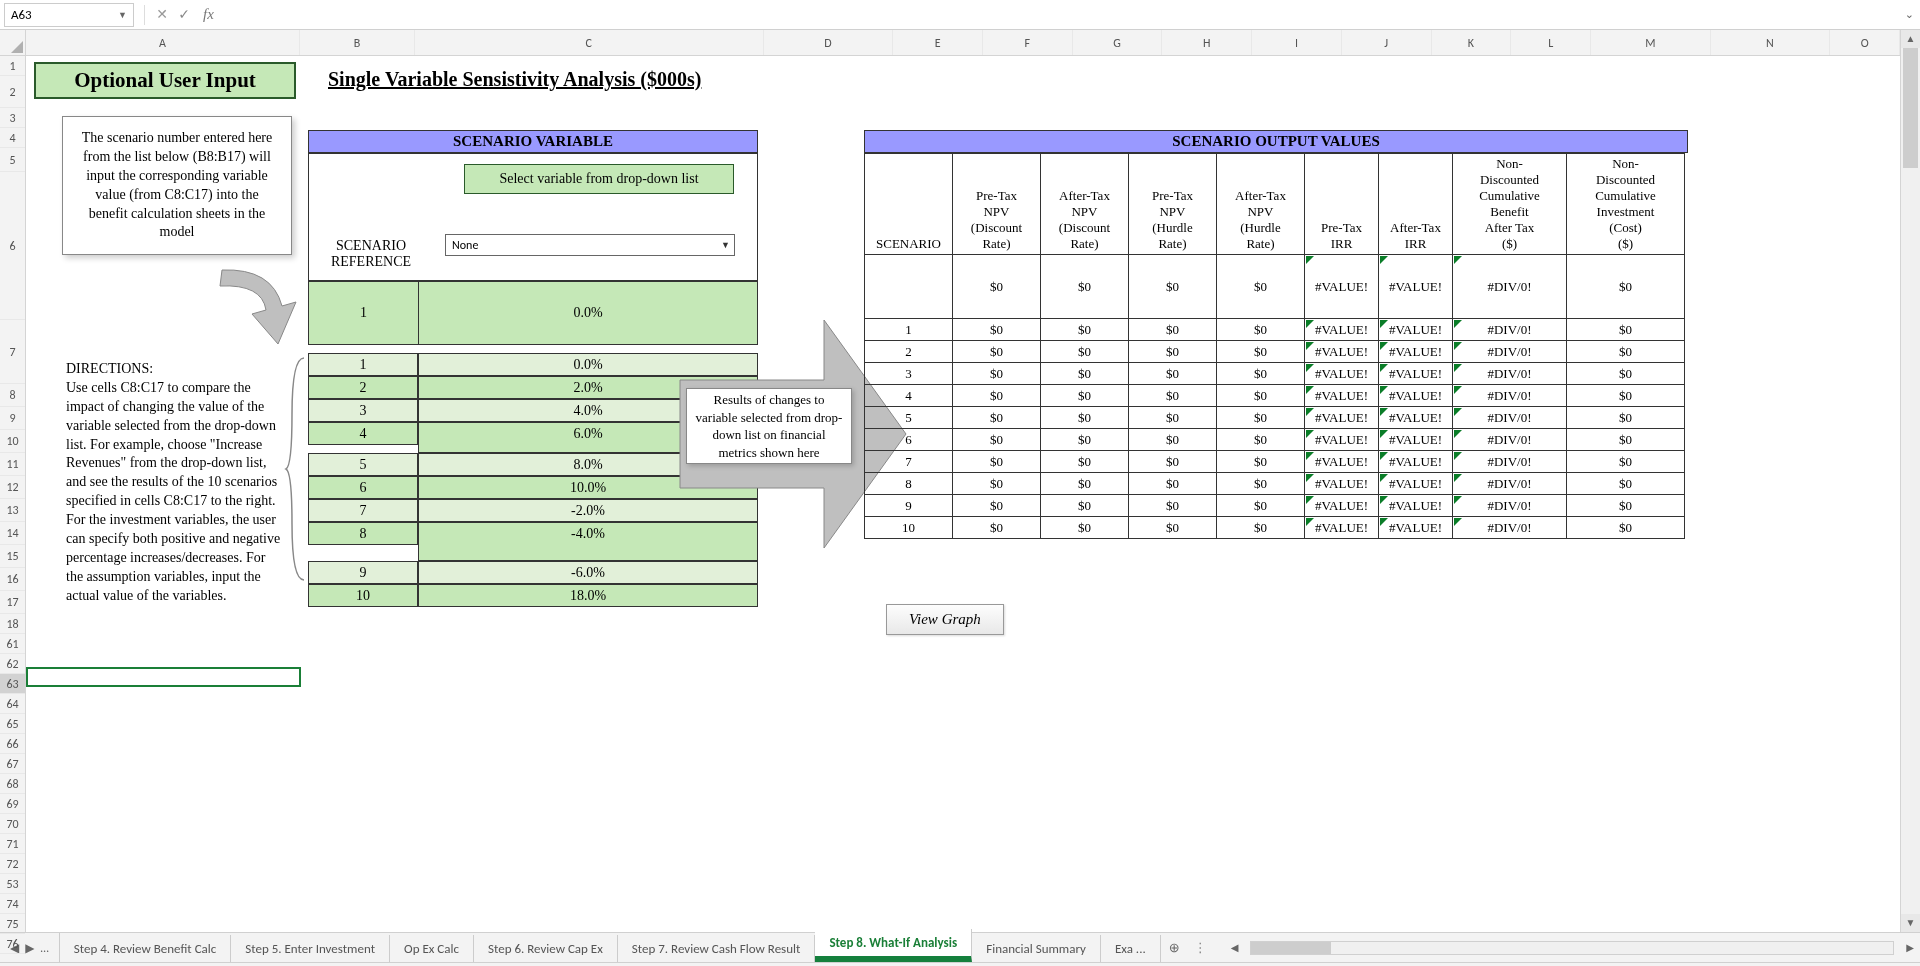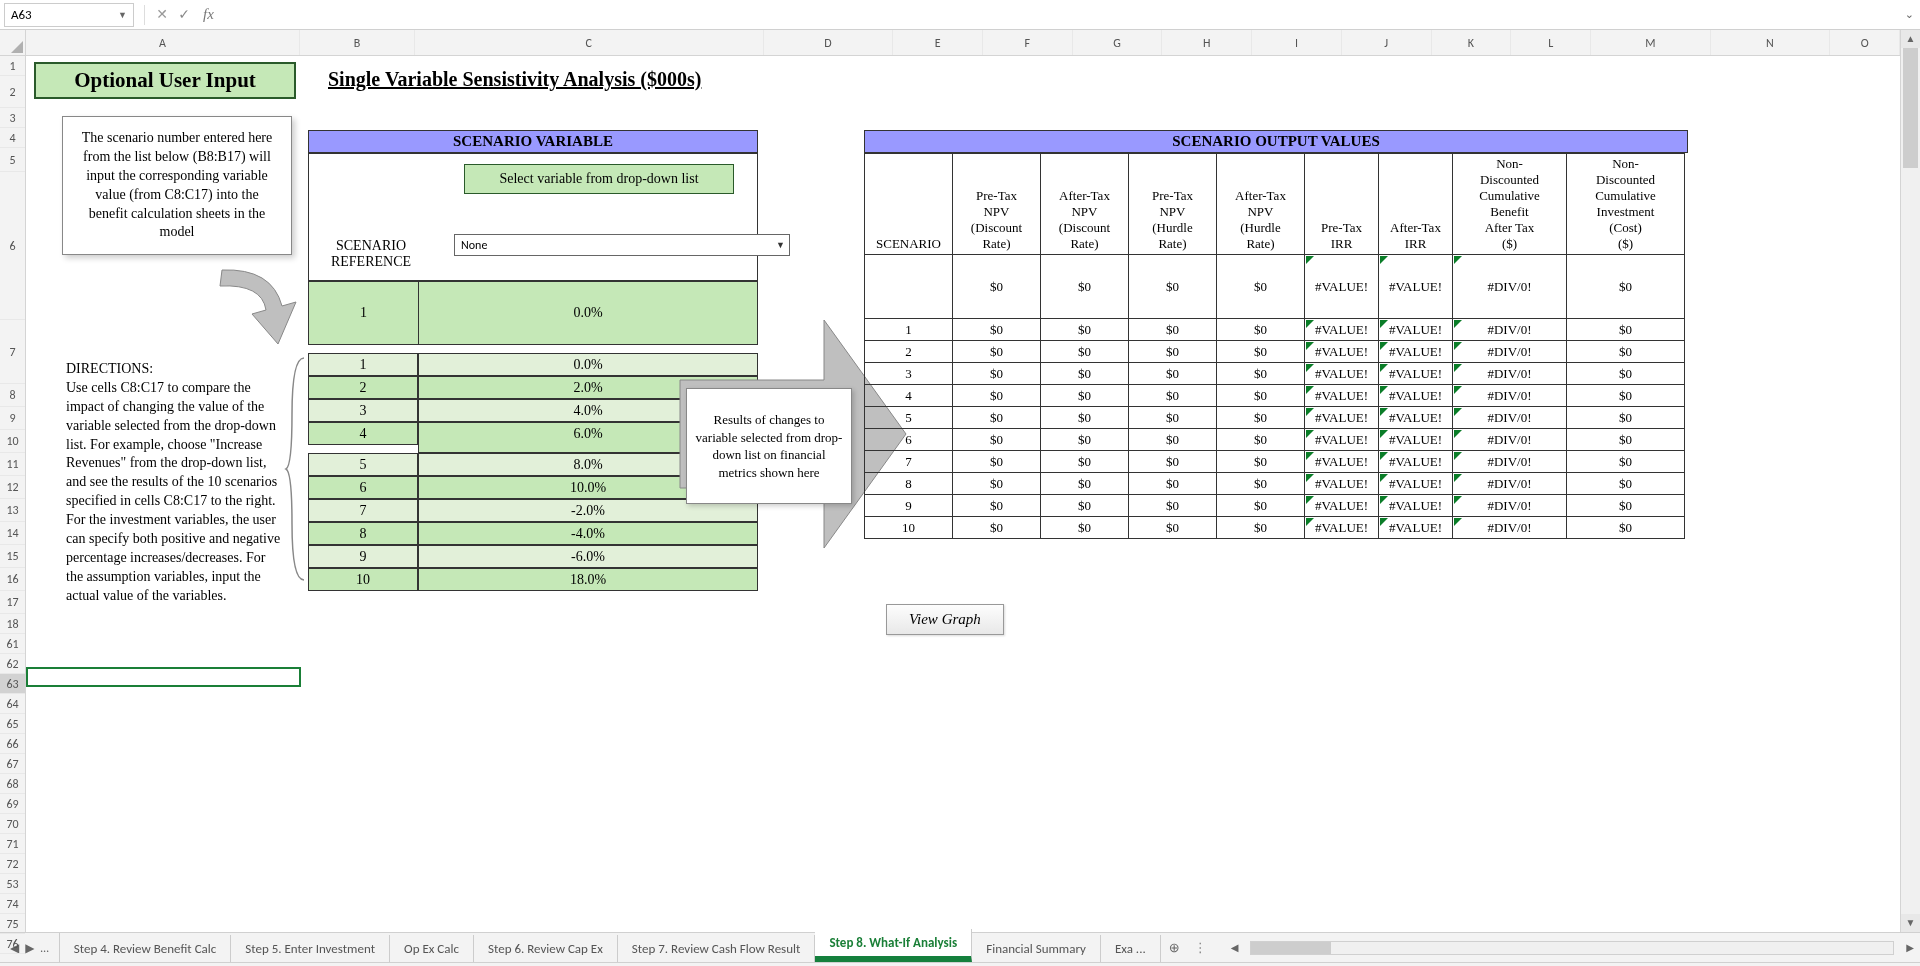--- a/index.html
+++ b/index.html
@@ -178,21 +178,21 @@
 
       <div class="sel-cell" style="left:0px; top:611px; width:275px; height:20px;"></div>
 
       <div class="abs scenario-hdr" style="left:282px; top:74px; width:450px;">SCENARIO VARIABLE</div>
 
       <div class="abs" style="left:282px; top:97px; width:450px; height:128px; border:1px solid #333;"></div>
       <div class="abs scn-ref-lbl" style="left:290px; top:182px; width:110px;">
         <div>SCENARIO REFERENCE</div>
       </div>
       <div class="abs dd-instruct" style="left:438px; top:108px; width:270px;">Select variable from drop-down list</div>
-      <div class="abs" style="left:428px; top:178px; width:336px;">
+      <div class="abs" style="left:419px; top:178px; width:290px;">
         <div class="dd-select">None</div>
       </div>
 
       <div class="abs scn-cell scn-cell-big" style="left:282px; top:225px; width:110px; border-right:none;">1</div>
       <div class="abs scn-cell scn-cell-big" style="left:392px; top:225px; width:340px;">0.0%</div>
 
       <div class="abs" style="left:282px; top:297px;" id="scenario-rows">
           <div style="display: flex;">
             <div class="scn-cell scn-cell-light" style="width:110px;height:23px;line-height:21px;">1</div>
             <div class="scn-cell scn-cell-light" style="width:340px;height:23px;line-height:21px;">0.0%</div>
@@ -216,40 +216,40 @@
           <div style="display: flex;">
             <div class="scn-cell scn-cell-med" style="width:110px;height:23px;line-height:21px;">6</div>
             <div class="scn-cell scn-cell-med" style="width:340px;height:23px;line-height:21px;">10.0%</div>
           </div>
           <div style="display: flex;">
             <div class="scn-cell scn-cell-light" style="width:110px;height:23px;line-height:21px;">7</div>
             <div class="scn-cell scn-cell-light" style="width:340px;height:23px;line-height:21px;">-2.0%</div>
           </div>
           <div style="display: flex;">
             <div class="scn-cell scn-cell-med" style="width:110px;height:23px;line-height:21px;">8</div>
-            <div class="scn-cell scn-cell-med" style="width:340px;height:23px;line-height:21px;">-4.0%</div>
+            <div class="scn-cell scn-cell-med" style="width:340px;height:39px;line-height:21px;">-4.0%</div>
           </div>
           <div style="display: flex;">
             <div class="scn-cell scn-cell-light" style="width:110px;height:23px;line-height:21px;">9</div>
             <div class="scn-cell scn-cell-light" style="width:340px;height:23px;line-height:21px;">-6.0%</div>
           </div>
           <div style="display: flex;">
             <div class="scn-cell scn-cell-med" style="width:110px;height:23px;line-height:21px;">10</div>
             <div class="scn-cell scn-cell-med" style="width:340px;height:23px;line-height:21px;">18.0%</div>
           </div>
         </div>
 
       <svg class="abs" style="left:258px; top:298px; width:24px; height:230px;">
         <path class="brace" d="M20,4 Q8,4 8,60 Q8,112 2,115 Q8,118 8,170 Q8,226 20,226"></path>
       </svg>
 
       <svg class="abs" style="left:648px; top:258px; width:240px; height:240px;">
         <path class="big-arrow" d="M6,66 L150,66 L150,6 L232,120 L150,234 L150,174 L6,174 Z"></path>
       </svg>
-      <div class="abs callout2" style="left:660px; top:332px; width:166px; padding:22px 8px; font-size:13px;">Results of changes to variable selected from drop-down list on financial metrics  shown here</div>
+      <div class="abs callout2" style="left:660px; top:332px; width:166px; padding:2px 8px; font-size:13px;">Results of changes to variable selected from drop-down list on financial metrics  shown here</div>
 
       <div class="abs scenario-hdr" style="left:838px; top:74px; width:824px;">SCENARIO OUTPUT VALUES</div>
 
       <div class="abs" style="left:838px; top:97px;">
         <table class="out-table" id="out-table">
             <thead>
               <tr>
                 <th style="width:88px">SCENARIO</th>
                 <th style="width:88px">Pre-Tax<br>NPV<br>(Discount<br>Rate)</th>
                 <th style="width:88px">After-Tax<br>NPV<br>(Discount<br>Rate)</th>

